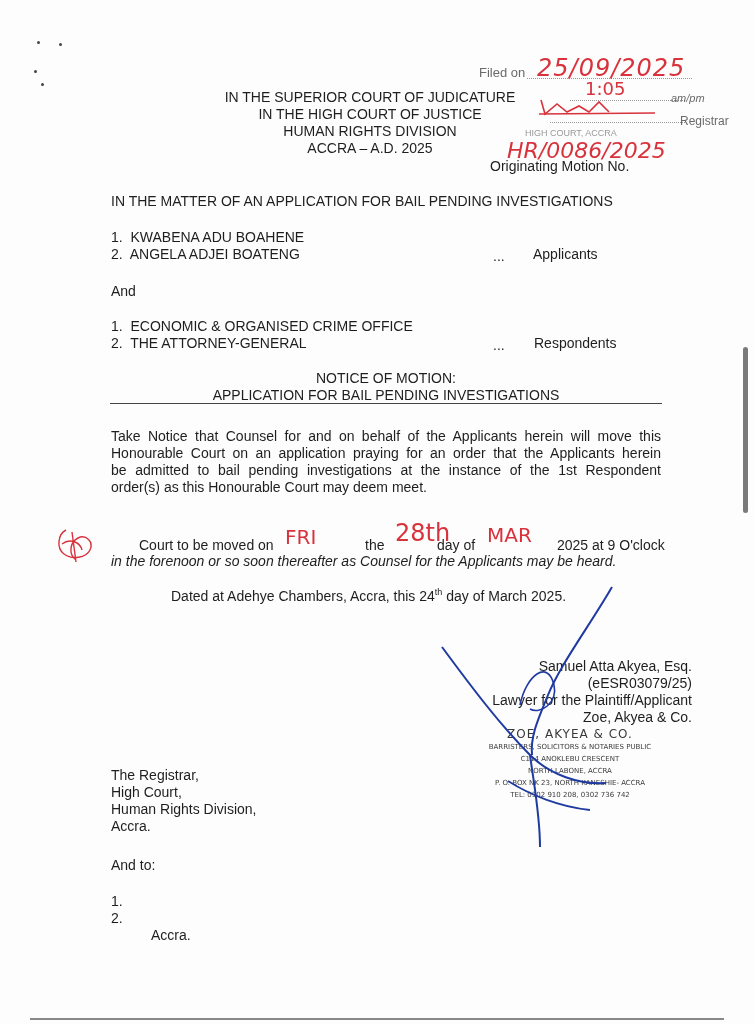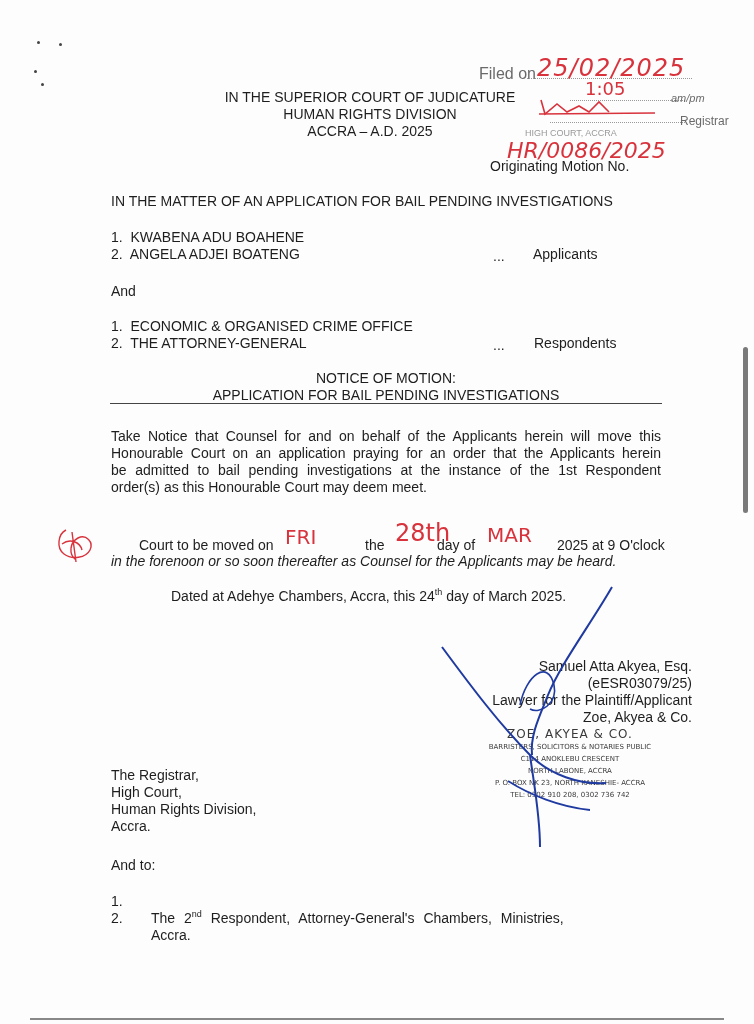--- a/index.html
+++ b/index.html
@@ -18,28 +18,29 @@
 </head>
 <body>
 
 <div class="abs dot" style="left:37px;top:41px;"></div>
 <div class="abs dot" style="left:59px;top:43px;"></div>
 <div class="abs dot" style="left:34px;top:70px;"></div>
 <div class="abs dot" style="left:41px;top:83px;"></div>
 
 <div class="abs t center" style="left:180px;top:89px;width:380px;">
   <div>IN THE SUPERIOR COURT OF JUDICATURE</div>
+  <div>IN THE HIGH COURT OF JUSTICE</div>
   <div>HUMAN RIGHTS DIVISION</div>
   <div>ACCRA – A.D. 2025</div>
 </div>
 
 <div class="abs" style="left:475px;top:56px;width:270px;height:115px;">
-  <span class="abs stamp" style="left:4px;top:9px;font-size:16px;">Filed on</span>
+  <span class="abs stamp" style="left:4px;top:9px;font-size:13px;">Filed on</span>
   <div class="abs" style="left:52px;top:22px;width:165px;border-bottom:1px dotted #999;"></div>
-  <span class="abs red" style="left:62px;top:-2px;font-size:24px;font-style:italic;letter-spacing:1px;">25/02/2025</span>
+  <span class="abs red" style="left:62px;top:-2px;font-size:24px;font-style:italic;letter-spacing:1px;">25/09/2025</span>
   <div class="abs" style="left:95px;top:44px;width:115px;border-bottom:1px dotted #999;"></div>
   <span class="abs red" style="left:110px;top:22px;font-size:18px;">1:05</span>
   <span class="abs stamp" style="left:196px;top:36px;font-style:italic;">am/pm</span>
   <svg class="abs" style="left:62px;top:40px;" width="120" height="22" viewBox="0 0 120 22">
     <path d="M4 4 L8 18 L20 8 L30 16 L42 10 L52 16 L62 6 L72 16" stroke="#d8323c" stroke-width="1.6" fill="none"></path>
     <path d="M2 18 L118 17" stroke="#d8323c" stroke-width="1.6" fill="none"></path>
   </svg>
   <div class="abs" style="left:75px;top:66px;width:135px;border-bottom:1px dotted #999;"></div>
   <span class="abs stamp" style="left:205px;top:58px;font-size:12px;">Registrar</span>
   <span class="abs stamp" style="left:50px;top:72px;font-size:9px;color:#999;">HIGH COURT, ACCRA</span>
@@ -123,21 +124,18 @@
   <div>Accra.</div>
 </div>
 
 <div class="abs t" style="left:111px;top:857px;">And to:</div>
 
 <div class="abs t" style="left:111px;top:893px;width:560px;">
   <span>1.</span>
 </div>
 <div class="abs t" style="left:111px;top:910px;width:560px;">
   <span>2.</span>
-  <span class="abs" style="left:40px;top:0;word-spacing:5px;">
-    <span>The 2</span><span class="sup">nd</span><span> Respondent, Attorney-General's Chambers, Ministries,</span>
-  </span>
   <span class="abs" style="left:40px;top:17px;">Accra.</span>
 </div>
 
 <div class="abs" style="left:30px;top:1018px;width:694px;height:2px;background:#888;"></div>
 
 <div class="abs" style="left:743px;top:347px;width:5px;height:166px;border-radius:3px;background:#7a7a7a;"></div>
 
 </body></html>

